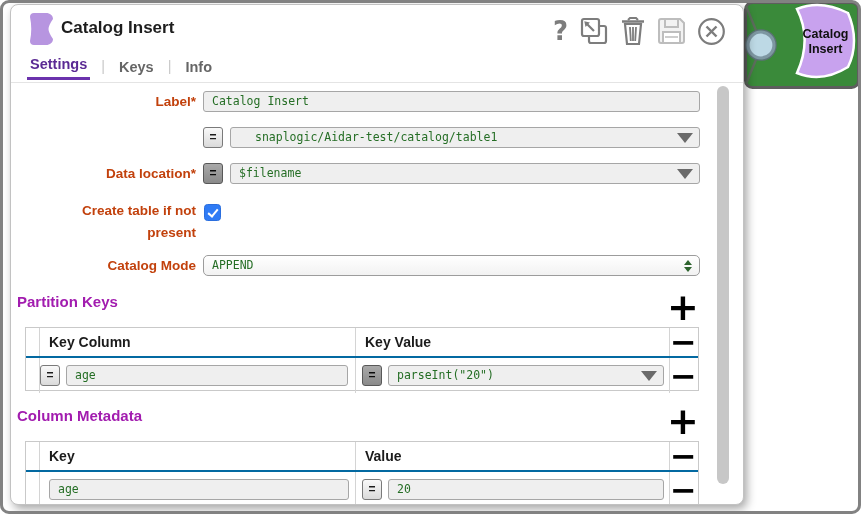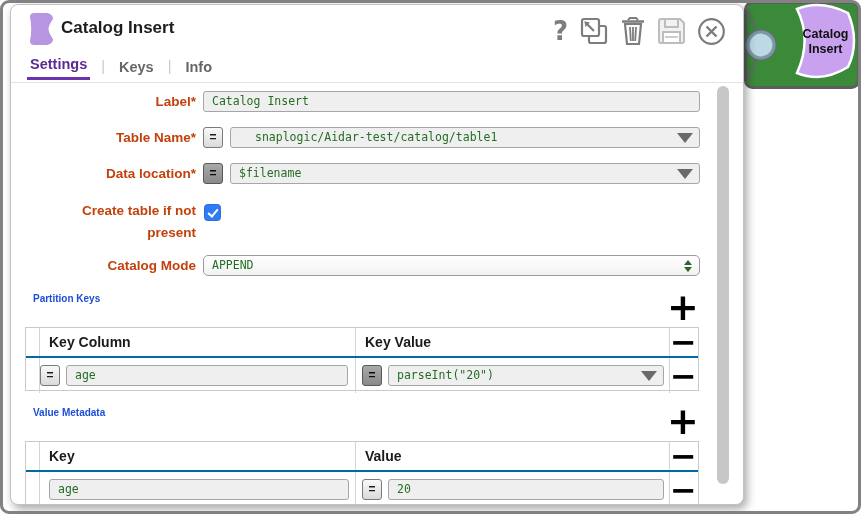--- a/index.html
+++ b/index.html
@@ -53,21 +53,21 @@
     position:absolute; left:192px; top:250px; width:497px; height:21px;
     background:linear-gradient(#ffffff,#f2f2f2); border:1px solid #9c9c9c; border-radius:5px;
     font-family:"DejaVu Sans Mono","Liberation Mono",monospace; font-size:11.5px; color:#256e25;
     line-height:19px; padding:0 8px; box-sizing:border-box; cursor:pointer;
   }
   .spinner { position:absolute; right:7px; top:4px; display:flex; flex-direction:column; gap:2px; }
   .spinner i { display:block; width:0; height:0; border-left:4.5px solid transparent; border-right:4.5px solid transparent; }
   .spinner .up { border-bottom:5px solid #2e642e; }
   .spinner .dn { border-top:5px solid #2e642e; }
   
-  .sect-title { position:absolute; left:22px; font-size:10px; font-weight:bold; color:#1d4ed8; }
+  .sect-title { position:absolute; left:6px; font-size:15px; font-weight:bold; color:#a21caf; }
   .plusbtn { position:absolute; left:655px; width:34px; text-align:center; font-size:38px; line-height:32px;
     font-weight:bold; color:#000; cursor:pointer; font-family:"DejaVu Sans",sans-serif; }
   .grid { position:absolute; left:14px; width:674px; border:1px solid #c9c9c9; box-sizing:border-box; background:#fff; }
   .grid-hrow { position:relative; height:30px; border-bottom:2px solid #0369a1; box-sizing:border-box; }
   .grid-drow { position:relative; height:35px; }
   .vline { position:absolute; top:0; bottom:0; width:1px; background:#d4d4d4; }
   .colhdr { position:absolute; top:0; line-height:29px; font-size:14px; font-weight:bold; color:#1b1b1b; }
   .minusbtn { position:absolute; left:643px; width:29px; text-align:center; font-size:32px; line-height:28px;
     font-weight:bold; color:#000; cursor:pointer; font-family:"DejaVu Sans",sans-serif; top:0; }
   .vthumb { position:absolute; left:706px; top:81px; width:12px; height:398px; background:#c7c7c7; border-radius:6px; cursor:grab; }
@@ -132,21 +132,20 @@
     <span class="tab-div">|</span>
     <span class="tab">Keys</span>
     <span class="tab-div">|</span>
     <span class="tab">Info</span>
   </div>
   <div class="tabline"></div>
 
   <div class="flabel" style="top:86px;">Label*</div>
   <div class="inp" style="left:192px; top:86px; width:497px;">Catalog Insert</div>
 
-  <div class="flabel" style="top:122px;">Table Name*</div>
   <div class="eqbtn" style="left:192px; top:122px;">=</div>
   <div class="inp" style="left:219px; top:122px; width:470px;padding-left:24px;">
     <span>snaplogic/Aidar-test/catalog/table1</span>
     <span class="dd-tri"></span>
   </div>
 
   <div class="flabel" style="top:158px;">Data location*</div>
   <div class="eqbtn dark" style="left:192px; top:158px;">=</div>
   <div class="inp" style="left:219px; top:158px; width:470px;">
     <span>$filename</span>
@@ -185,21 +184,21 @@
       <div class="inp" style="left:40px; top:7px; width:282px;">age</div>
       <div class="eqbtn dark" style="left:336px; top:7px;">=</div>
       <div class="inp" style="left:362px; top:7px; width:276px;">
         <span>parseInt("20")</span>
         <span class="dd-tri"></span>
       </div>
       <span class="minusbtn" style="top:4px;">−</span>
     </div>
   </div>
 
-  <div class="sect-title" style="top:402px;">Value Metadata</div>
+  <div class="sect-title" style="top:402px;">Column Metadata</div>
   <div class="plusbtn" style="top:400px;">+</div>
 
   <div class="grid" style="top:436px; height:72px;">
     <div class="grid-hrow">
       <span class="vline" style="left:13px;"></span>
       <span class="vline" style="left:329px;"></span>
       <span class="vline" style="left:643px;"></span>
       <span class="colhdr" style="left:23px;">Key</span>
       <span class="colhdr" style="left:339px;">Value</span>
       <span class="minusbtn">−</span>

